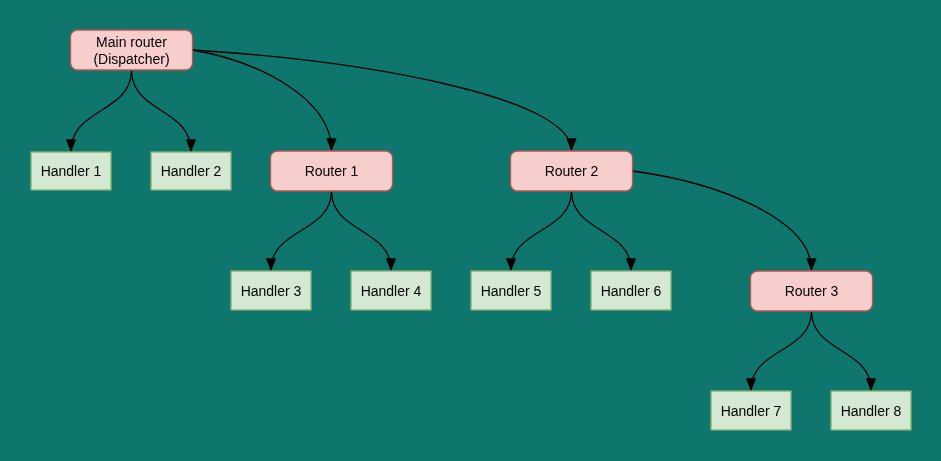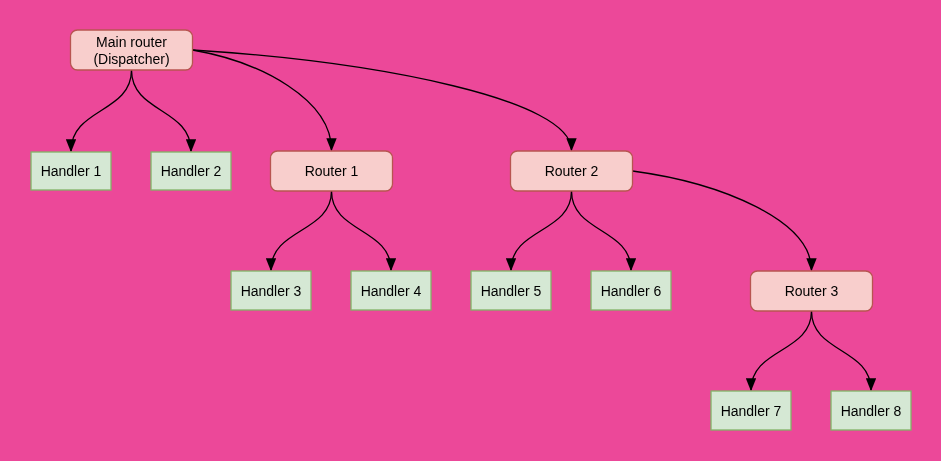--- a/index.html
+++ b/index.html
@@ -5,21 +5,21 @@
   html, body {
     margin: 0;
     padding: 0;
     background: #ffffff;
     font-family: "Liberation Sans", sans-serif;
   }
   .canvas-wrap {
     width: 941px;
     height: 461px;
     position: relative;
-    background: #ec4899;
+    background: #0f766e;
     overflow: hidden;
   }
   svg text {
     font-family: "Liberation Sans", sans-serif;
     font-size: 14px;
     fill: #000000;
   }
 </style>
 </head>
 <body>

